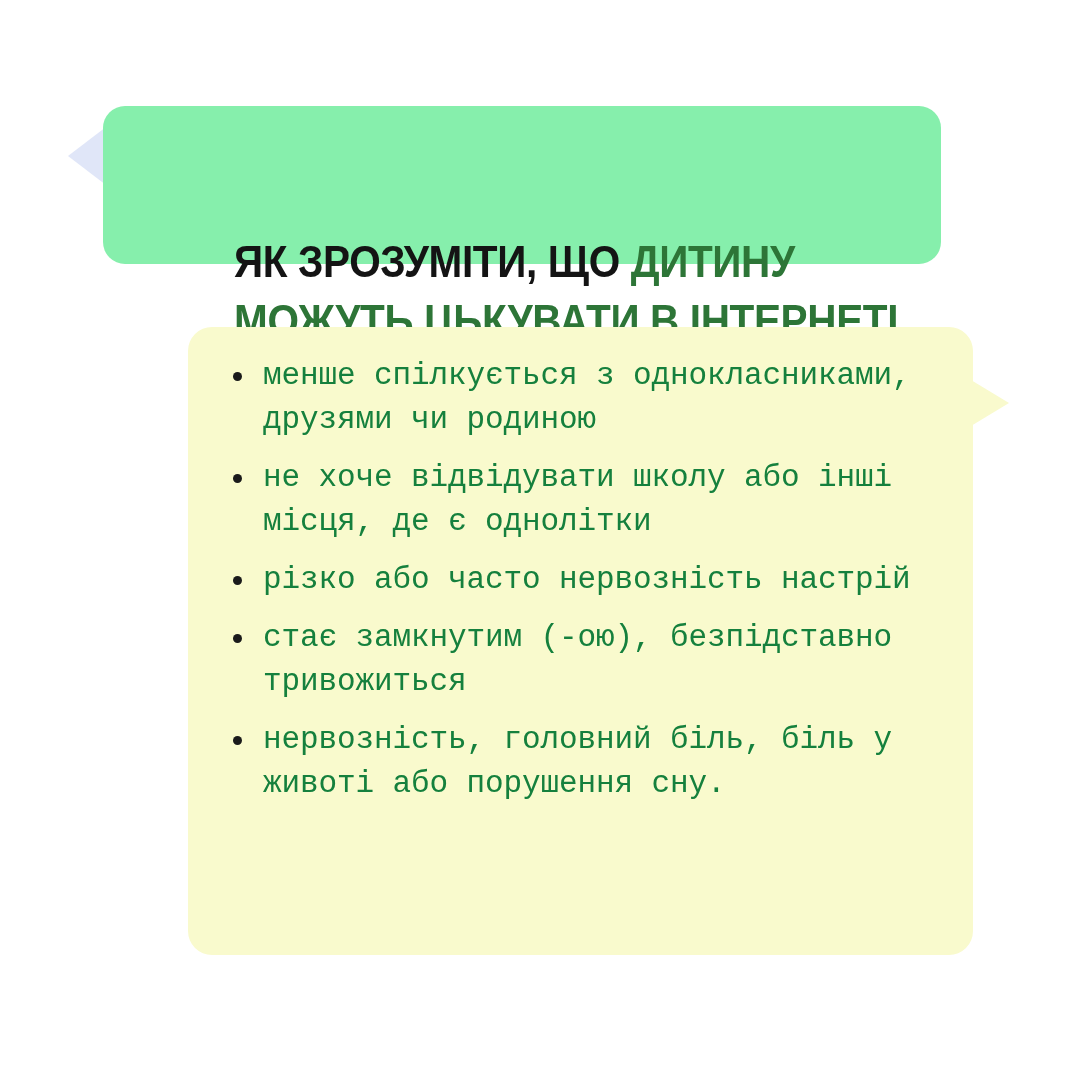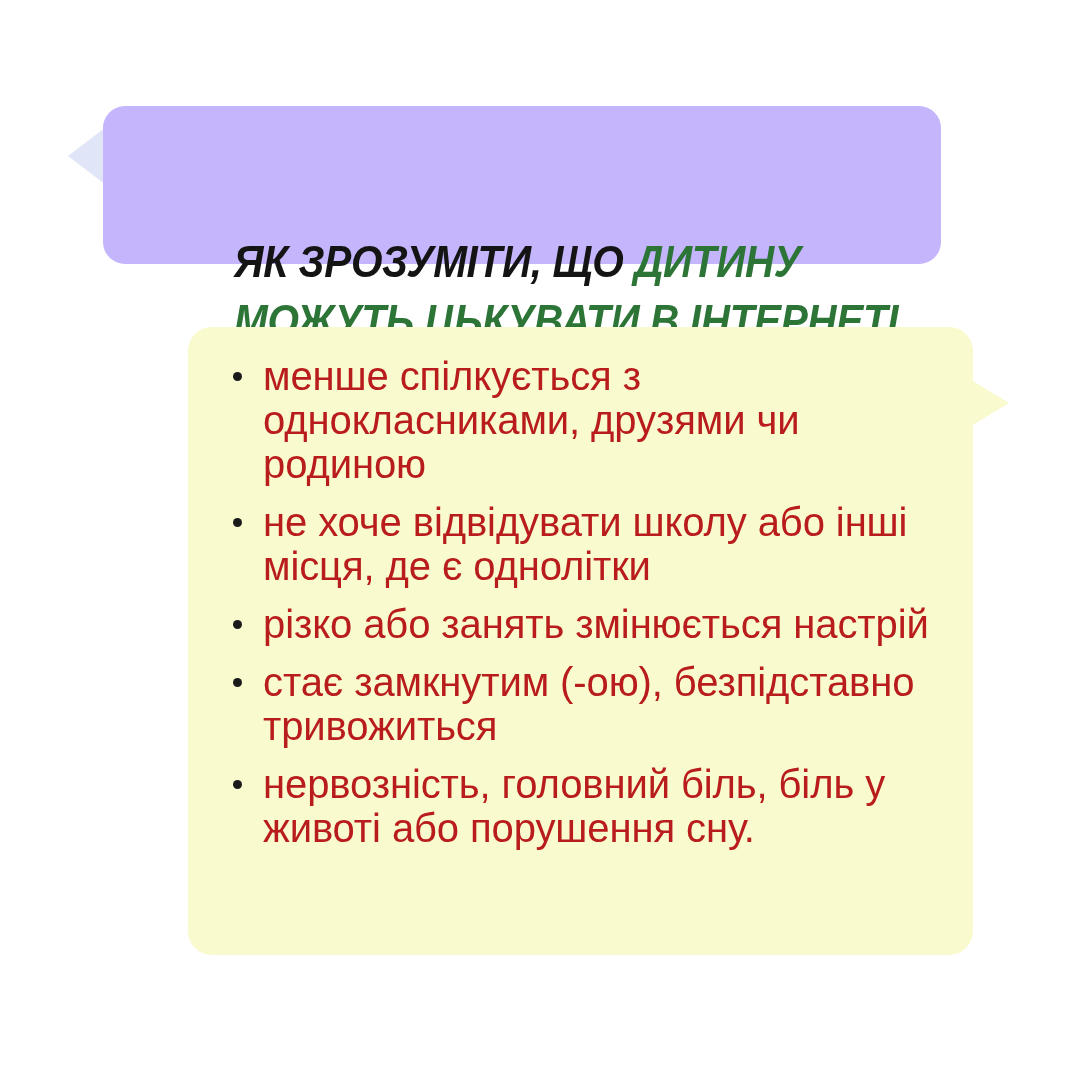--- a/index.html
+++ b/index.html
@@ -22,24 +22,23 @@
     height: 1080px;
   }
 
   
   .title-bubble {
     position: absolute;
     left: 103px;
     top: 106px;
     width: 838px;
     height: 158px;
-    background: #c4b5fd;
+    background: #86efac;
     border-radius: 22px;
     box-sizing: border-box;
-    font-style: italic;
   }
 
   
   .title-tail {
     position: absolute;
     left: 68px;
     top: 127px;
     width: 38px;
     height: 58px;
   }
@@ -94,24 +93,24 @@
     width: 740px;
     margin: 0;
     padding: 0;
     list-style: none;
   }
 
   .list-item {
     position: relative;
     padding-left: 35px;
     margin-bottom: 14px;
-    font-family: Liberation Sans, sans-serif;
-    font-size: 40px;
+    font-family: Liberation Mono, monospace;
+    font-size: 31px;
     line-height: 44px;
-    color: #b91c1c;
+    color: #15803d;
     letter-spacing: -0.1px;
   }
   .list-item:last-child {
     margin-bottom: 16px;
   }
   .list-item .bullet {
     position: absolute;
     left: 5px;
     top: 18px;
     width: 9px;
@@ -149,21 +148,21 @@
     <li class="list-item">
       <span class="bullet"></span>
       <span class="item-text">менше спілкується з однокласниками, друзями чи родиною</span>
     </li>
     <li class="list-item">
       <span class="bullet"></span>
       <span class="item-text">не хоче відвідувати школу або інші місця, де є однолітки</span>
     </li>
     <li class="list-item">
       <span class="bullet"></span>
-      <span class="item-text">різко або занять змінюється настрій</span>
+      <span class="item-text">різко або часто нервозність настрій</span>
     </li>
     <li class="list-item">
       <span class="bullet"></span>
       <span class="item-text">стає замкнутим (-ою), безпідставно тривожиться</span>
     </li>
     <li class="list-item">
       <span class="bullet"></span>
       <span class="item-text">нервозність, головний біль, біль у животі або порушення сну.</span>
     </li>
   </ul>

